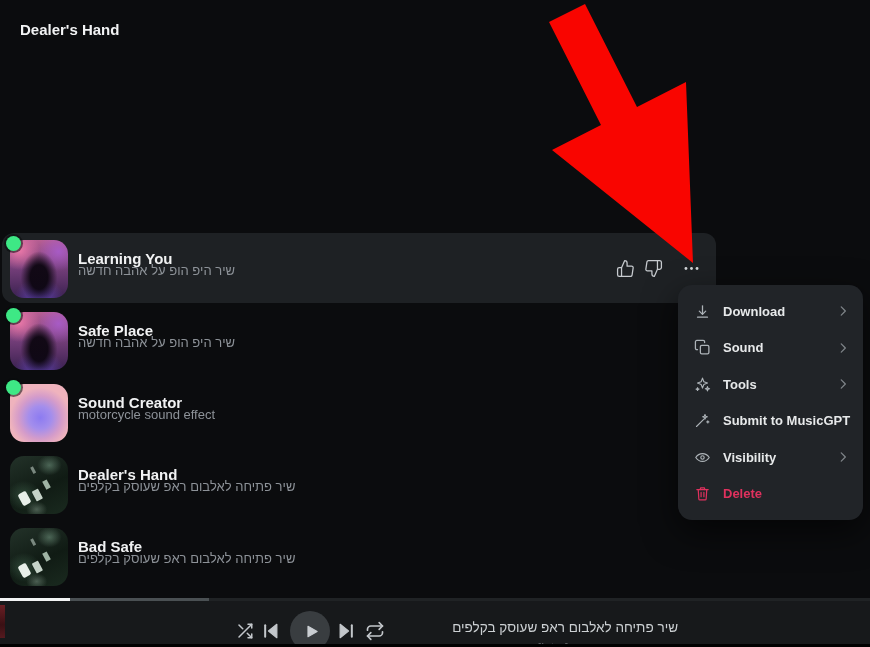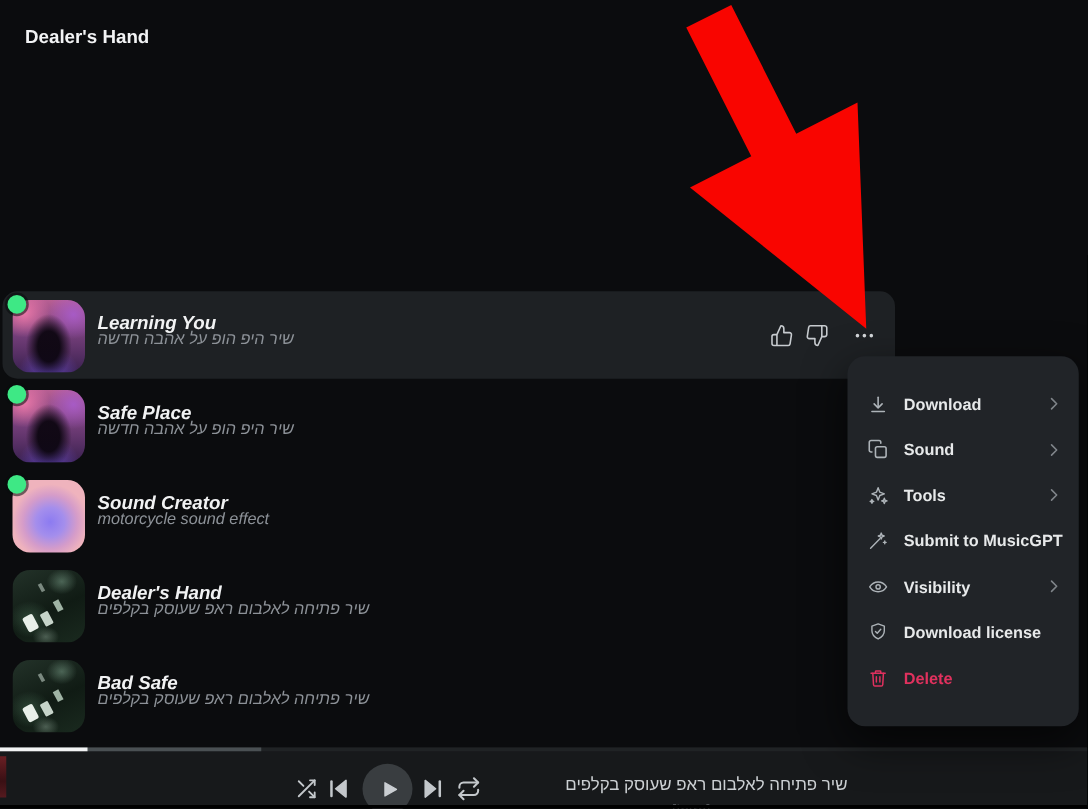--- a/index.html
+++ b/index.html
@@ -1,21 +1,21 @@
 <!DOCTYPE html>
 <html><head>
 <meta charset="utf-8">
 <style>
   html,body{margin:0;padding:0;background:#000;}
   #app{position:relative;width:870px;height:647px;background:#0b0c0e;overflow:hidden;
        font-family:"Liberation Sans","DejaVu Sans",sans-serif;-webkit-font-smoothing:antialiased;}
   .heading{position:absolute;left:8px;top:197px;font-size:16px;font-weight:700;color:#f4f5f6;letter-spacing:.2px;}
 
   
-  .track-list{position:absolute;left:0;top:233px;width:100%;font-style:italic;}
+  .track-list{position:absolute;left:0;top:233px;width:100%;}
   .track-row{position:relative;height:72px;z-index:0;cursor:pointer;}
   .track-row.highlighted::before{content:"";position:absolute;left:2px;top:0;width:714px;height:70px;
        background:#1e2124;border-radius:12px;z-index:-1;}
   .thumb{position:absolute;left:10px;top:7px;width:58px;height:58px;border-radius:14px;overflow:visible;}
   .thumb::after{content:"";position:absolute;inset:0;border-radius:14px;}
   .art-couple{background:
       radial-gradient(60% 55% at 50% 104%, rgba(104,74,196,.9), rgba(104,74,196,0) 72%),
       radial-gradient(48% 45% at 16% 18%, rgba(238,122,170,.95), rgba(238,122,170,0) 75%),
       radial-gradient(48% 45% at 84% 20%, rgba(168,92,204,.9), rgba(168,92,204,0) 75%),
       linear-gradient(180deg,#b85f93 0%,#78407c 45%,#3a2150 100%);}
@@ -33,21 +33,21 @@
       background:var(--new-dot,#3ee885);box-shadow:0 0 0 2px rgba(10,12,13,.55);z-index:2;}
   .t-title{position:absolute;left:78px;top:17px;font-size:15px;font-weight:600;color:#f1f2f3;}
   .t-sub{position:absolute;left:78px;top:30px;font-size:13px;color:#8d9298;}
   .row-actions{position:absolute;left:616px;top:26px;display:flex;align-items:center;gap:9px;color:#c7cbcf;}
   .act-icon{width:19px;height:19px;display:inline-flex;}
   .act-icon svg{width:100%;height:100%;}
   .act-icon.more{margin-left:9px;width:21px;color:#d3d6d9;}
 
   
   .menu{position:absolute;left:678px;top:285px;width:185px;background:#212428;border-radius:14px;
-      padding:20px 0;box-shadow:0 12px 34px rgba(0,0,0,.6);z-index:10;}
+      padding:8px 0;box-shadow:0 12px 34px rgba(0,0,0,.6);z-index:10;}
   .menu-item{display:flex;align-items:center;height:36.5px;padding:0 13px 0 16px;gap:12px;
       color:#e7e9ea;font-size:13px;font-weight:600;cursor:pointer;}
   .mi-icon{width:17px;height:17px;flex:none;display:inline-flex;color:#adb3b8;}
   .mi-icon svg{width:100%;height:100%;}
   .mi-label{white-space:nowrap;}
   .chevron{margin-left:auto;width:14px;height:14px;display:inline-flex;color:#7f8489;}
   .chevron svg{width:100%;height:100%;}
   .menu-item.danger{color:var(--accent-danger,#e0315e);}
   .menu-item.danger .mi-icon{color:var(--accent-danger,#e0315e);}
 
@@ -208,30 +208,20 @@
             <circle cx="12" cy="12" r="2.4"></circle>
           </svg>
         </span>
       <span class="mi-label">Visibility</span>
       <span class="chevron">
           <svg viewBox="0 0 24 24" fill="none" stroke="currentColor" stroke-width="2.2" stroke-linecap="round" stroke-linejoin="round">
             <path d="m9 5 7 7-7 7"></path>
           </svg>
         </span>
     </div>
-      <div class="menu-item">
-      <span class="mi-icon">
-          <svg viewBox="0 0 24 24" fill="none" stroke="currentColor" stroke-width="1.6" stroke-linecap="round" stroke-linejoin="round">
-            <path d="M12 3 5 5.5v5.2c0 4.4 2.9 7.3 7 9.3 4.1-2 7-4.9 7-9.3V5.5z"></path>
-            <path d="m9 11.5 2 2 4-4.5"></path>
-          </svg>
-        </span>
-      <span class="mi-label">Download license</span>
-
-    </div>
       <div class="menu-item danger">
       <span class="mi-icon">
           <svg viewBox="0 0 24 24" fill="none" stroke="currentColor" stroke-width="1.7" stroke-linecap="round" stroke-linejoin="round">
             <path d="M4 6.5h16"></path>
             <path d="M9 6.5V4.8c0-.4.4-.8.8-.8h4.4c.4 0 .8.4.8.8v1.7"></path>
             <path d="M6 6.5l.8 13c.1.8.7 1.5 1.5 1.5h7.4c.8 0 1.4-.7 1.5-1.5l.8-13"></path>
             <path d="M10 10.5v6M14 10.5v6"></path>
           </svg>
         </span>
       <span class="mi-label">Delete</span>

